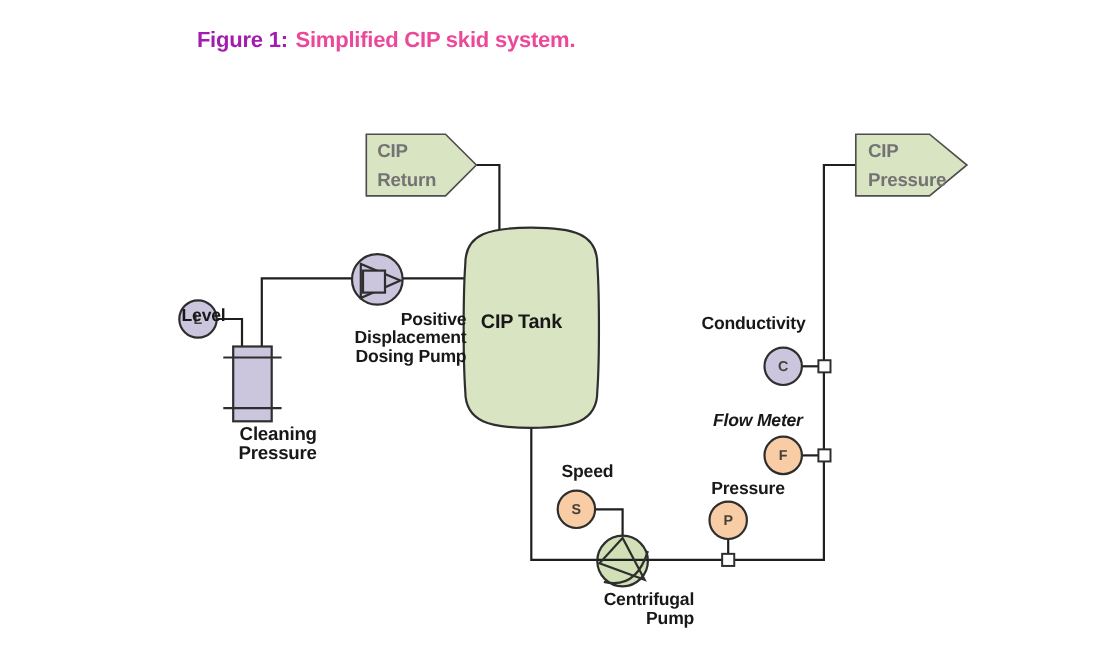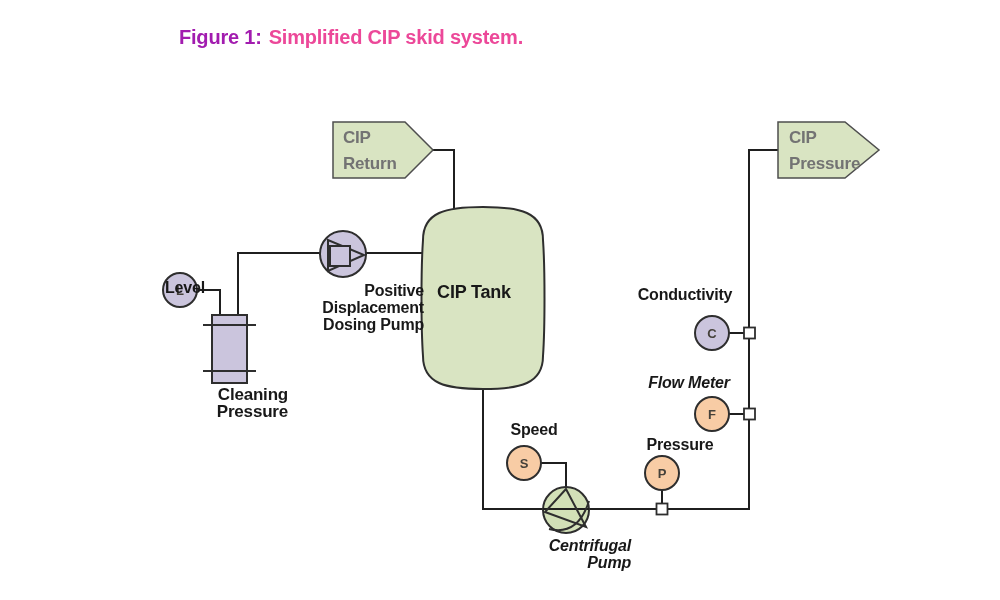--- a/index.html
+++ b/index.html
@@ -126,18 +126,18 @@
   </div>
 
   <div class="lbl" style="left:623px;top:286px;width:124px;">Conductivity</div>
 
   <div class="lbl" style="left:627px;top:374px;width:124px;font-style:italic;">Flow Meter</div>
 
   <div class="lbl" style="left:494px;top:421px;width:80px;">Speed</div>
 
   <div class="lbl" style="left:640px;top:436px;width:80px;">Pressure</div>
 
-  <div class="lbl" style="left:512px;top:537px;width:119px;font-style:italic;">
+  <div class="lbl" style="left:512px;top:537px;width:119px;">
     <span>Centrifugal</span>
     <span>Pump</span>
   </div>
 
 </div>
 
 </body></html>

